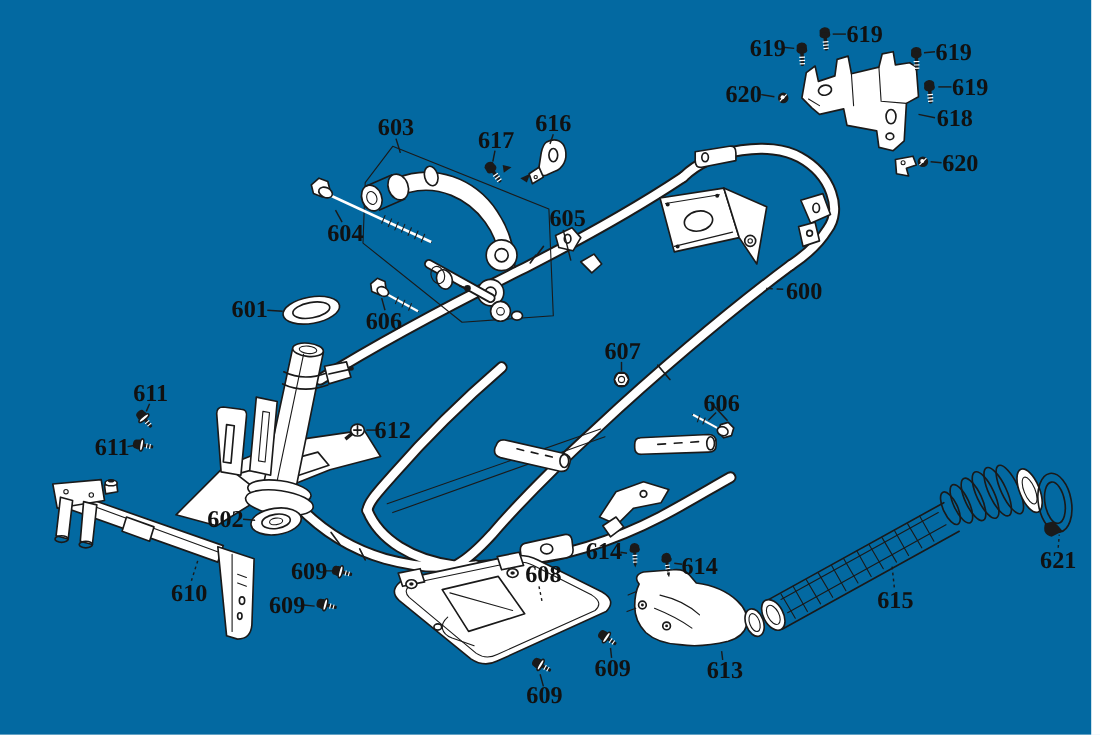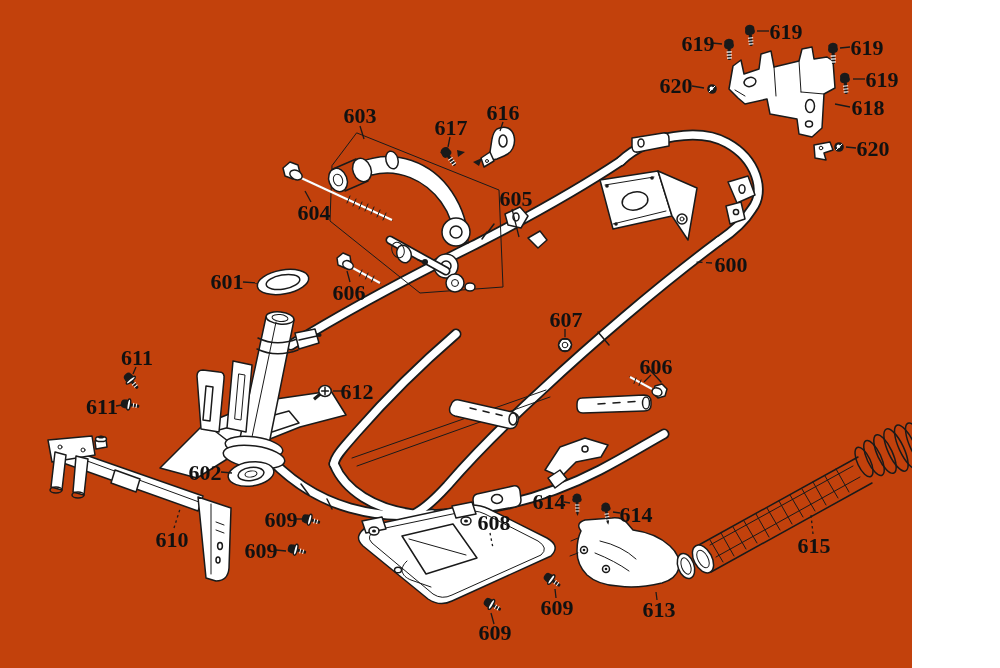--- a/index.html
+++ b/index.html
@@ -1,16 +1,16 @@
 <!DOCTYPE html>
 <html><head>
 <meta charset="utf-8">
 <style>
   html,body{margin:0;padding:0;background:#ffffff;}
-  .stage{position:relative;width:912px;height:668px;background:#c2410c;overflow:hidden;
+  .stage{position:relative;width:992px;height:668px;background:#0369a1;overflow:hidden;
          font-family:"Liberation Serif",serif;}
   svg{display:block}
   
   .tO{stroke:#1a1a1a;stroke-width:11;fill:none;stroke-linecap:round;stroke-linejoin:round}
   .tI{stroke:#ffffff;stroke-width:7.4;fill:none;stroke-linecap:round;stroke-linejoin:round}
   .aO{stroke:#1a1a1a;stroke-width:9;fill:none;stroke-linecap:round}
   .aI{stroke:#ffffff;stroke-width:5.6;fill:none;stroke-linecap:round}
   .ln{stroke:#1a1a1a;stroke-width:1.5;fill:none;stroke-linejoin:round;stroke-linecap:round}
   .lnW{stroke:#1a1a1a;stroke-width:1.5;fill:#ffffff;stroke-linejoin:round}
   .lnT{stroke:#1a1a1a;stroke-width:1;fill:none;stroke-linejoin:round;stroke-linecap:round}

